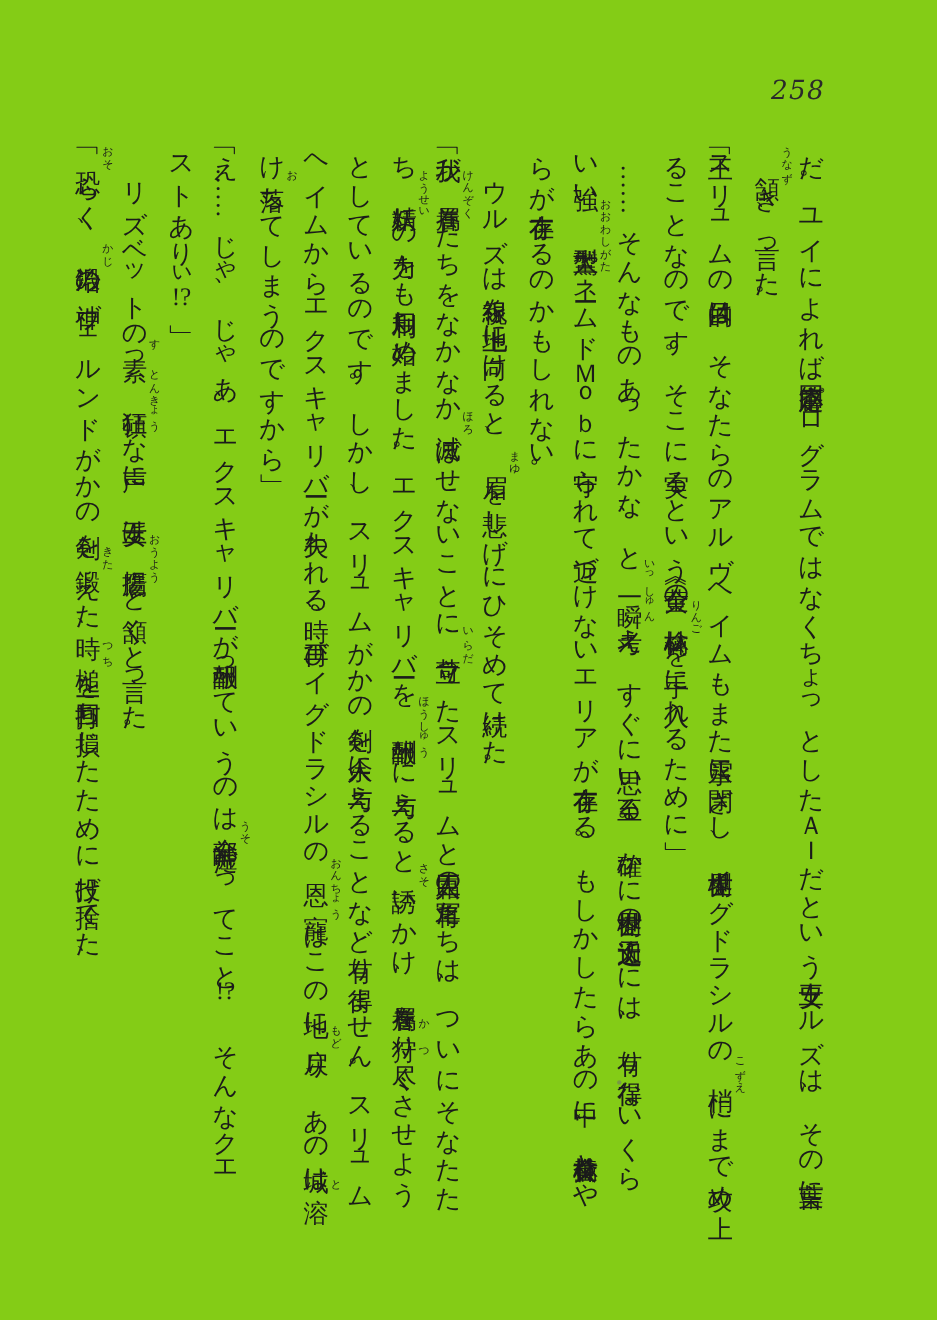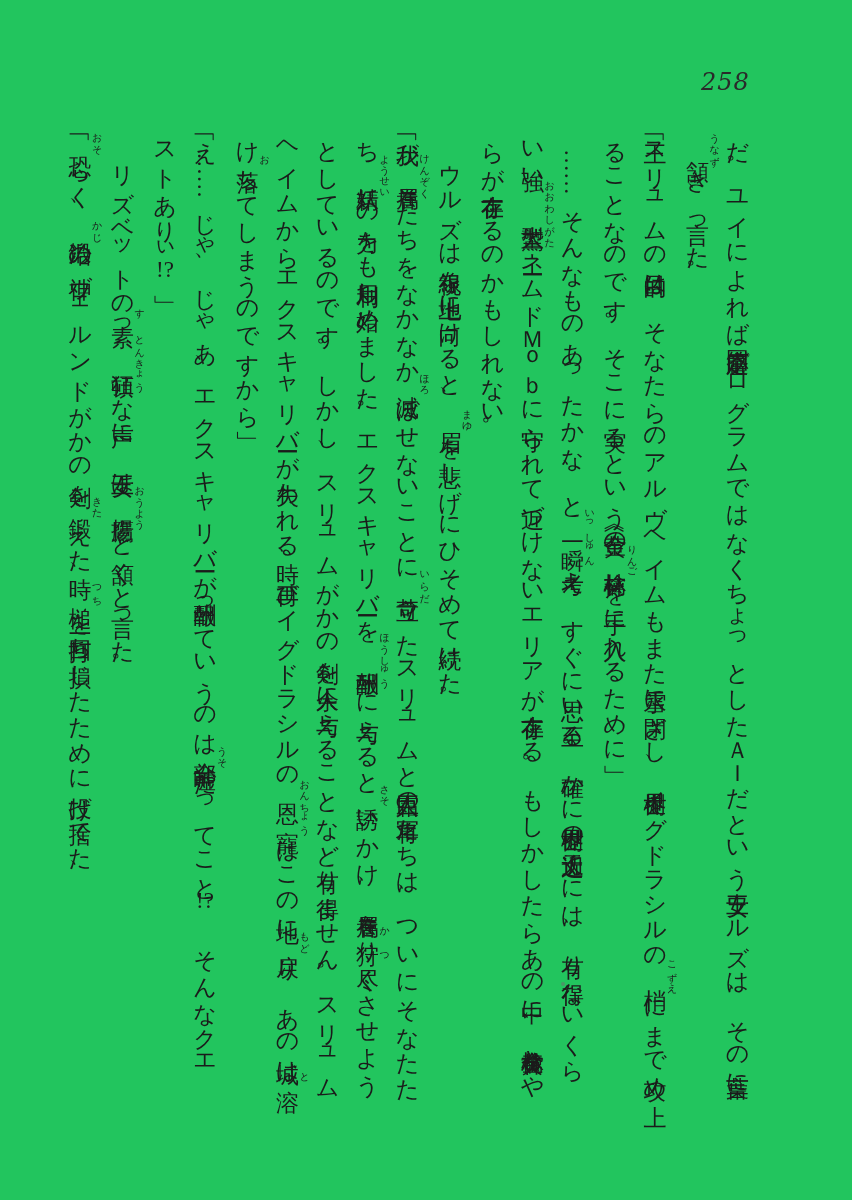--- a/index.html
+++ b/index.html
@@ -10,21 +10,21 @@
     overflow: hidden;
   }
   body {
     background: #fcfcfa;
     font-family: "Liberation Serif", "DejaVu Serif", serif;
   }
   .page {
     position: relative;
     width: 852px;
     height: 1200px;
-    background: #22c55e;
+    background: #84cc16;
     color: #1b1b1b;
   }
   .page-number {
     position: absolute;
     top: 68px;
     left: 701px;
     font-size: 24px;
     font-style: italic;
     font-family: "DejaVu Serif", serif;
     color: #2a2a2a;

